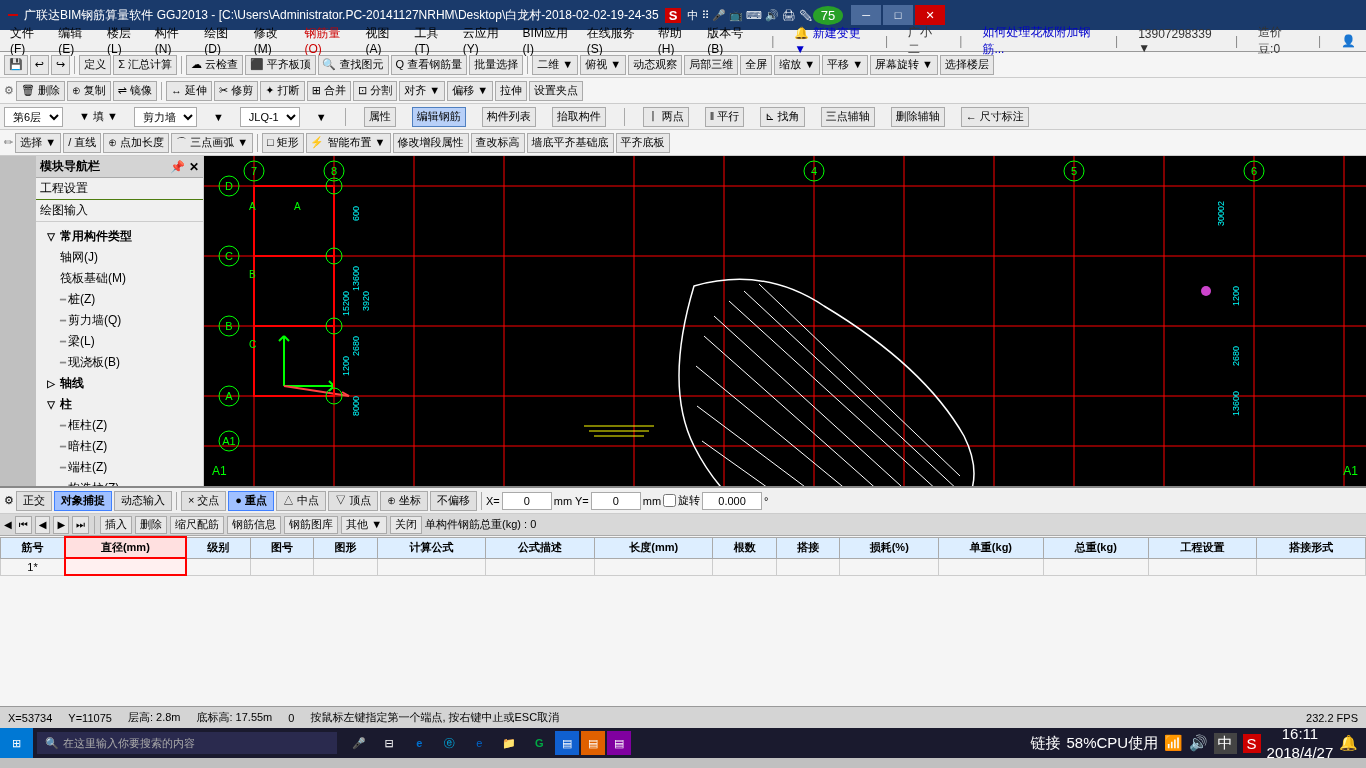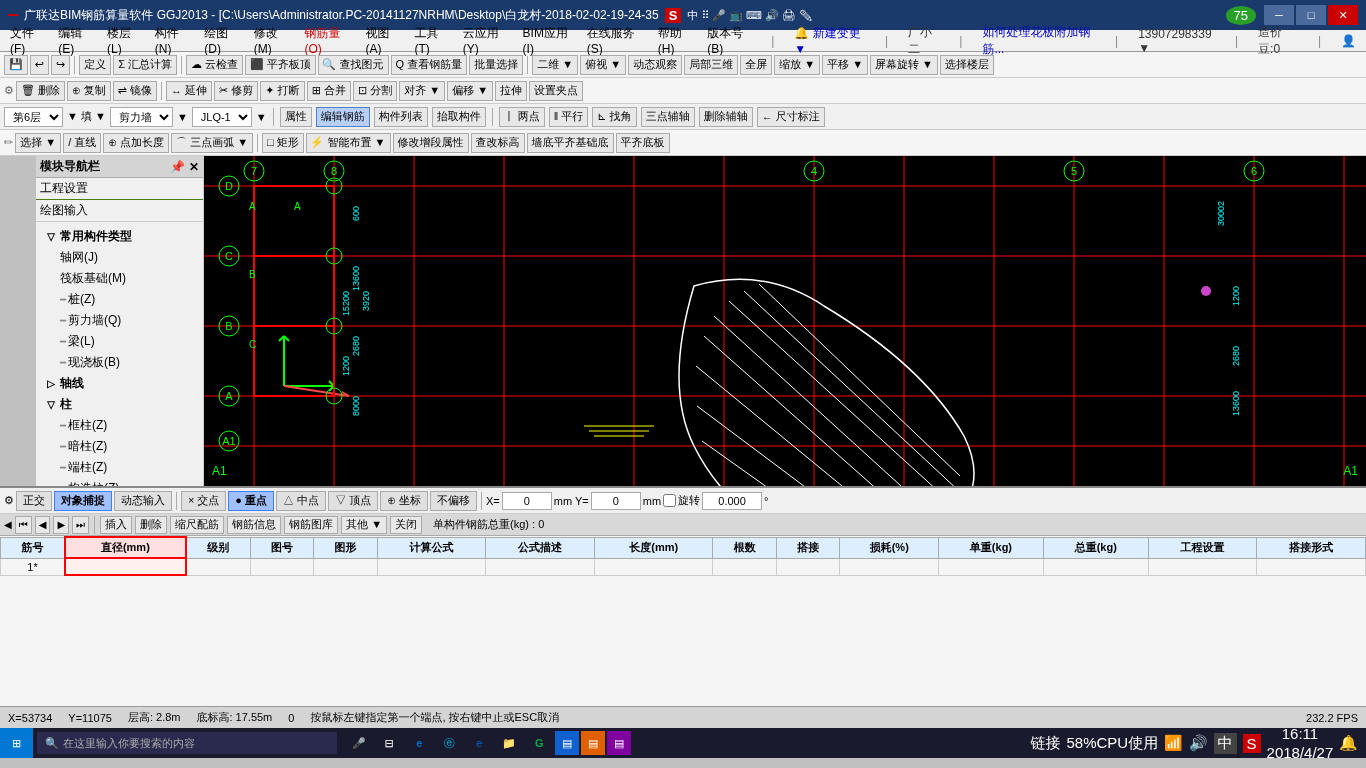--- a/index.html
+++ b/index.html
@@ -1,19 +1,19 @@
 <!DOCTYPE html>
 <html><head>
   <meta charset="utf-8">
   <style>
     * { margin: 0; padding: 0; box-sizing: border-box; }
     body { width: 1366px; height: 768px; overflow: hidden; font-family: 'SimSun', 'Microsoft YaHei', sans-serif; font-size: 12px; background: #c0c0c0; }
     
     
-    #titlebar { height: 30px; background: #1a3a6b; display: flex; align-items: center; justify-content: space-between; padding: 0 8px; color: white; font-size: 13px; }
+    #titlebar { height: 30px; background: #1a3a6b; display: flex; align-items: center; padding: 0 8px; color: white; font-size: 13px; }
     #titlebar .title-text { display: flex; align-items: center; gap: 6px; }
     #titlebar .win-controls { display: flex; gap: 2px; }
     #titlebar .win-btn { width: 30px; height: 20px; background: #4a6a9b; border: none; color: white; cursor: pointer; font-size: 11px; display: flex; align-items: center; justify-content: center; }
     #titlebar .win-btn.close { background: #c00; }
     
     
     #menubar { height: 22px; background: #f0f0f0; border-bottom: 1px solid #999; display: flex; align-items: center; padding: 0 4px; }
     #menubar span { padding: 2px 6px; cursor: pointer; font-size: 12px; }
     .menu-notification { margin-left: auto; display: flex; align-items: center; gap: 4px; font-size: 11px; color: #333; }
     
@@ -57,21 +57,21 @@
     
     #taskbar { height: 30px; background: #1a1a2e; color: white; display: flex; align-items: center; font-size: 11px; }
     #taskbar .start-btn { background: #0078d4; padding: 0 12px; height: 30px; display: flex; align-items: center; cursor: pointer; }
     #taskbar .search-bar { background: #2a2a4e; flex: 1; max-width: 300px; height: 22px; margin: 0 4px; padding: 0 8px; display: flex; align-items: center; color: #aaa; }
     #taskbar .task-icons { display: flex; align-items: center; gap: 2px; margin-left: 4px; }
     #taskbar .task-icon { width: 28px; height: 28px; display: flex; align-items: center; justify-content: center; cursor: pointer; }
     #taskbar .sys-tray { margin-left: auto; display: flex; align-items: center; gap: 4px; padding: 0 8px; font-size: 11px; }
     #taskbar .clock { text-align: center; line-height: 1.3; }
     
     
-    #layer-selector { height: 26px; background: #f0f0f0; border-bottom: 1px solid #ccc; display: flex; align-items: center; gap: 4px; padding: 0 4px; font-size: 11px; }
+    #layer-selector { height: 26px; background: #f0f0f0; border-bottom: 1px solid #ccc; display: flex; align-items: center; gap: 16px; padding: 0 4px; font-size: 11px; }
     .layer-dropdown { height: 20px; padding: 0 4px; border: 1px solid #aaa; background: white; font-size: 11px; }
     
     
     #snap-toolbar { height: 26px; background: #f0f0f0; border-bottom: 1px solid #ccc; display: flex; align-items: center; gap: 2px; padding: 0 4px; font-size: 11px; }
     .snap-btn { height: 20px; padding: 0 6px; background: #e0e0e0; border: 1px solid #aaa; cursor: pointer; font-size: 11px; }
     .snap-btn.active { background: #a0c0ff; border-color: #4080ff; font-weight: bold; }
     .snap-input { width: 50px; height: 18px; border: 1px solid #aaa; text-align: center; font-size: 11px; }
   </style>
 </head>
 <body>
@@ -388,21 +388,21 @@
     <button class="tb-btn" style="height:18px;padding:0 3px;font-size:10px;">▶</button>
     <button class="tb-btn" style="height:18px;padding:0 3px;font-size:10px;">⏭</button>
     <div class="tb-sep"></div>
     <button class="tb-btn" style="height:18px;">插入</button>
     <button class="tb-btn" style="height:18px;">删除</button>
     <button class="tb-btn" style="height:18px;">缩尺配筋</button>
     <button class="tb-btn" style="height:18px;">钢筋信息</button>
     <button class="tb-btn" style="height:18px;">钢筋图库</button>
     <button class="tb-btn" style="height:18px;">其他 ▼</button>
     <button class="tb-btn" style="height:18px;">关闭</button>
-    <span style="margin-left:8px;">单构件钢筋总重(kg) : 0</span>
+    <span style="">单构件钢筋总重(kg) : 0</span>
   </div>
 
   <div id="rebar-table-container" style="flex:1;overflow:auto;">
     <table id="rebar-table">
       <thead>
         <tr>
           <th>筋号</th>
           <th style="background:#ffe0e0;border:2px solid red;">直径(mm)</th>
           <th>级别</th>
           <th>图号</th>

